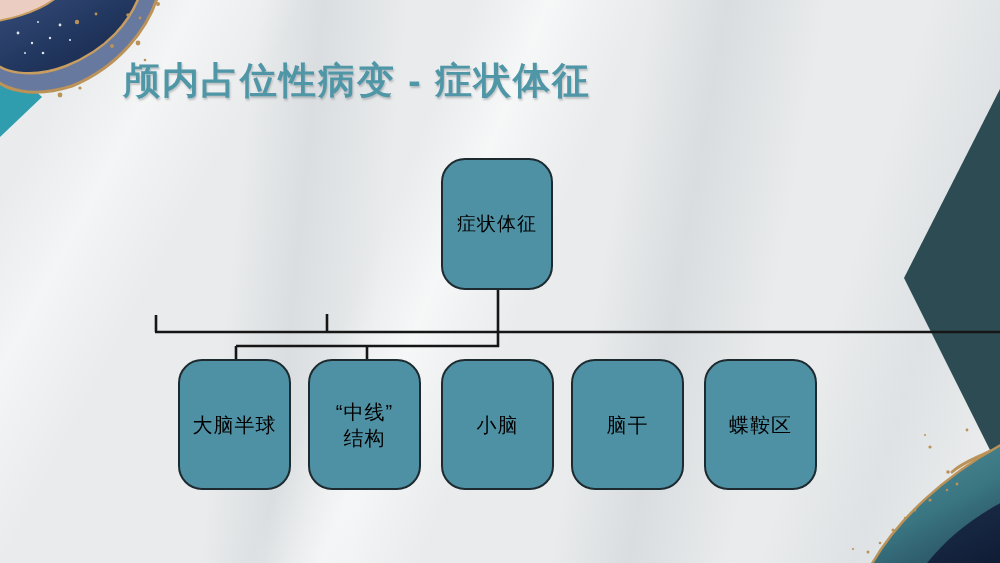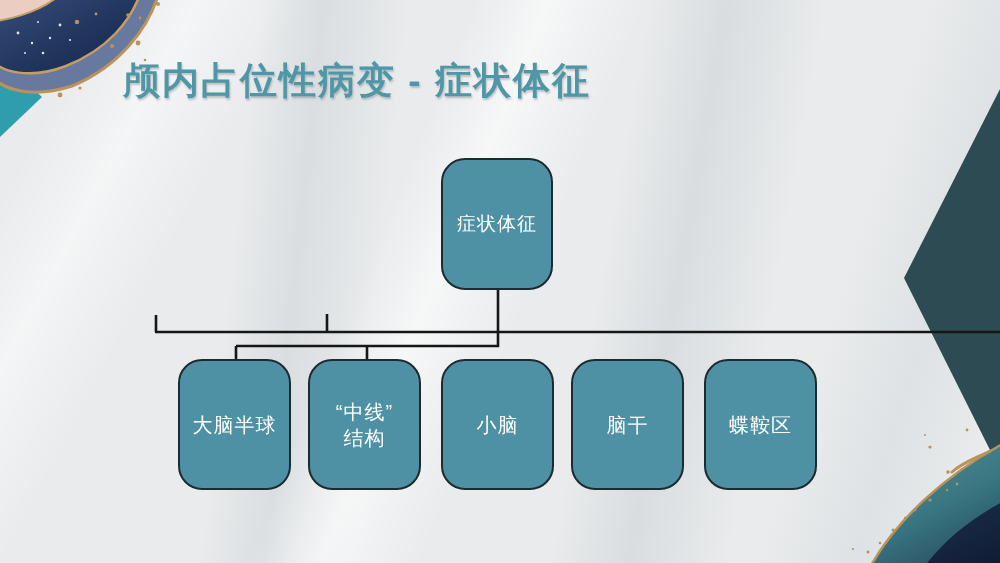--- a/index.html
+++ b/index.html
@@ -27,21 +27,21 @@
     text-shadow:1px 2px 2px rgba(60,70,75,.28);
     white-space:nowrap;
   }
   .node{
     position:absolute;z-index:4;
     background:#4f91a4;
     border:2px solid #1d2b31;
     border-radius:24px;
     display:flex;align-items:center;justify-content:center;
     text-align:center;
-    color:#ffffff;
+    color:#000000;
     font-size:20px;letter-spacing:1px;line-height:1.3;
     white-space:pre-line;
     box-sizing:border-box;
   }
   .node.root{left:441px;top:158px;width:112px;height:132px;font-size:19px;}
   .node.child{top:359px;width:113px;height:131px;}
   .c0{left:178px;} .c1{left:308px;justify-content:center;} .c2{left:441px;text-align:center;} .c3{left:571px;} .c4{left:704px;justify-content:center;}
 </style>
 </head>
 <body>

